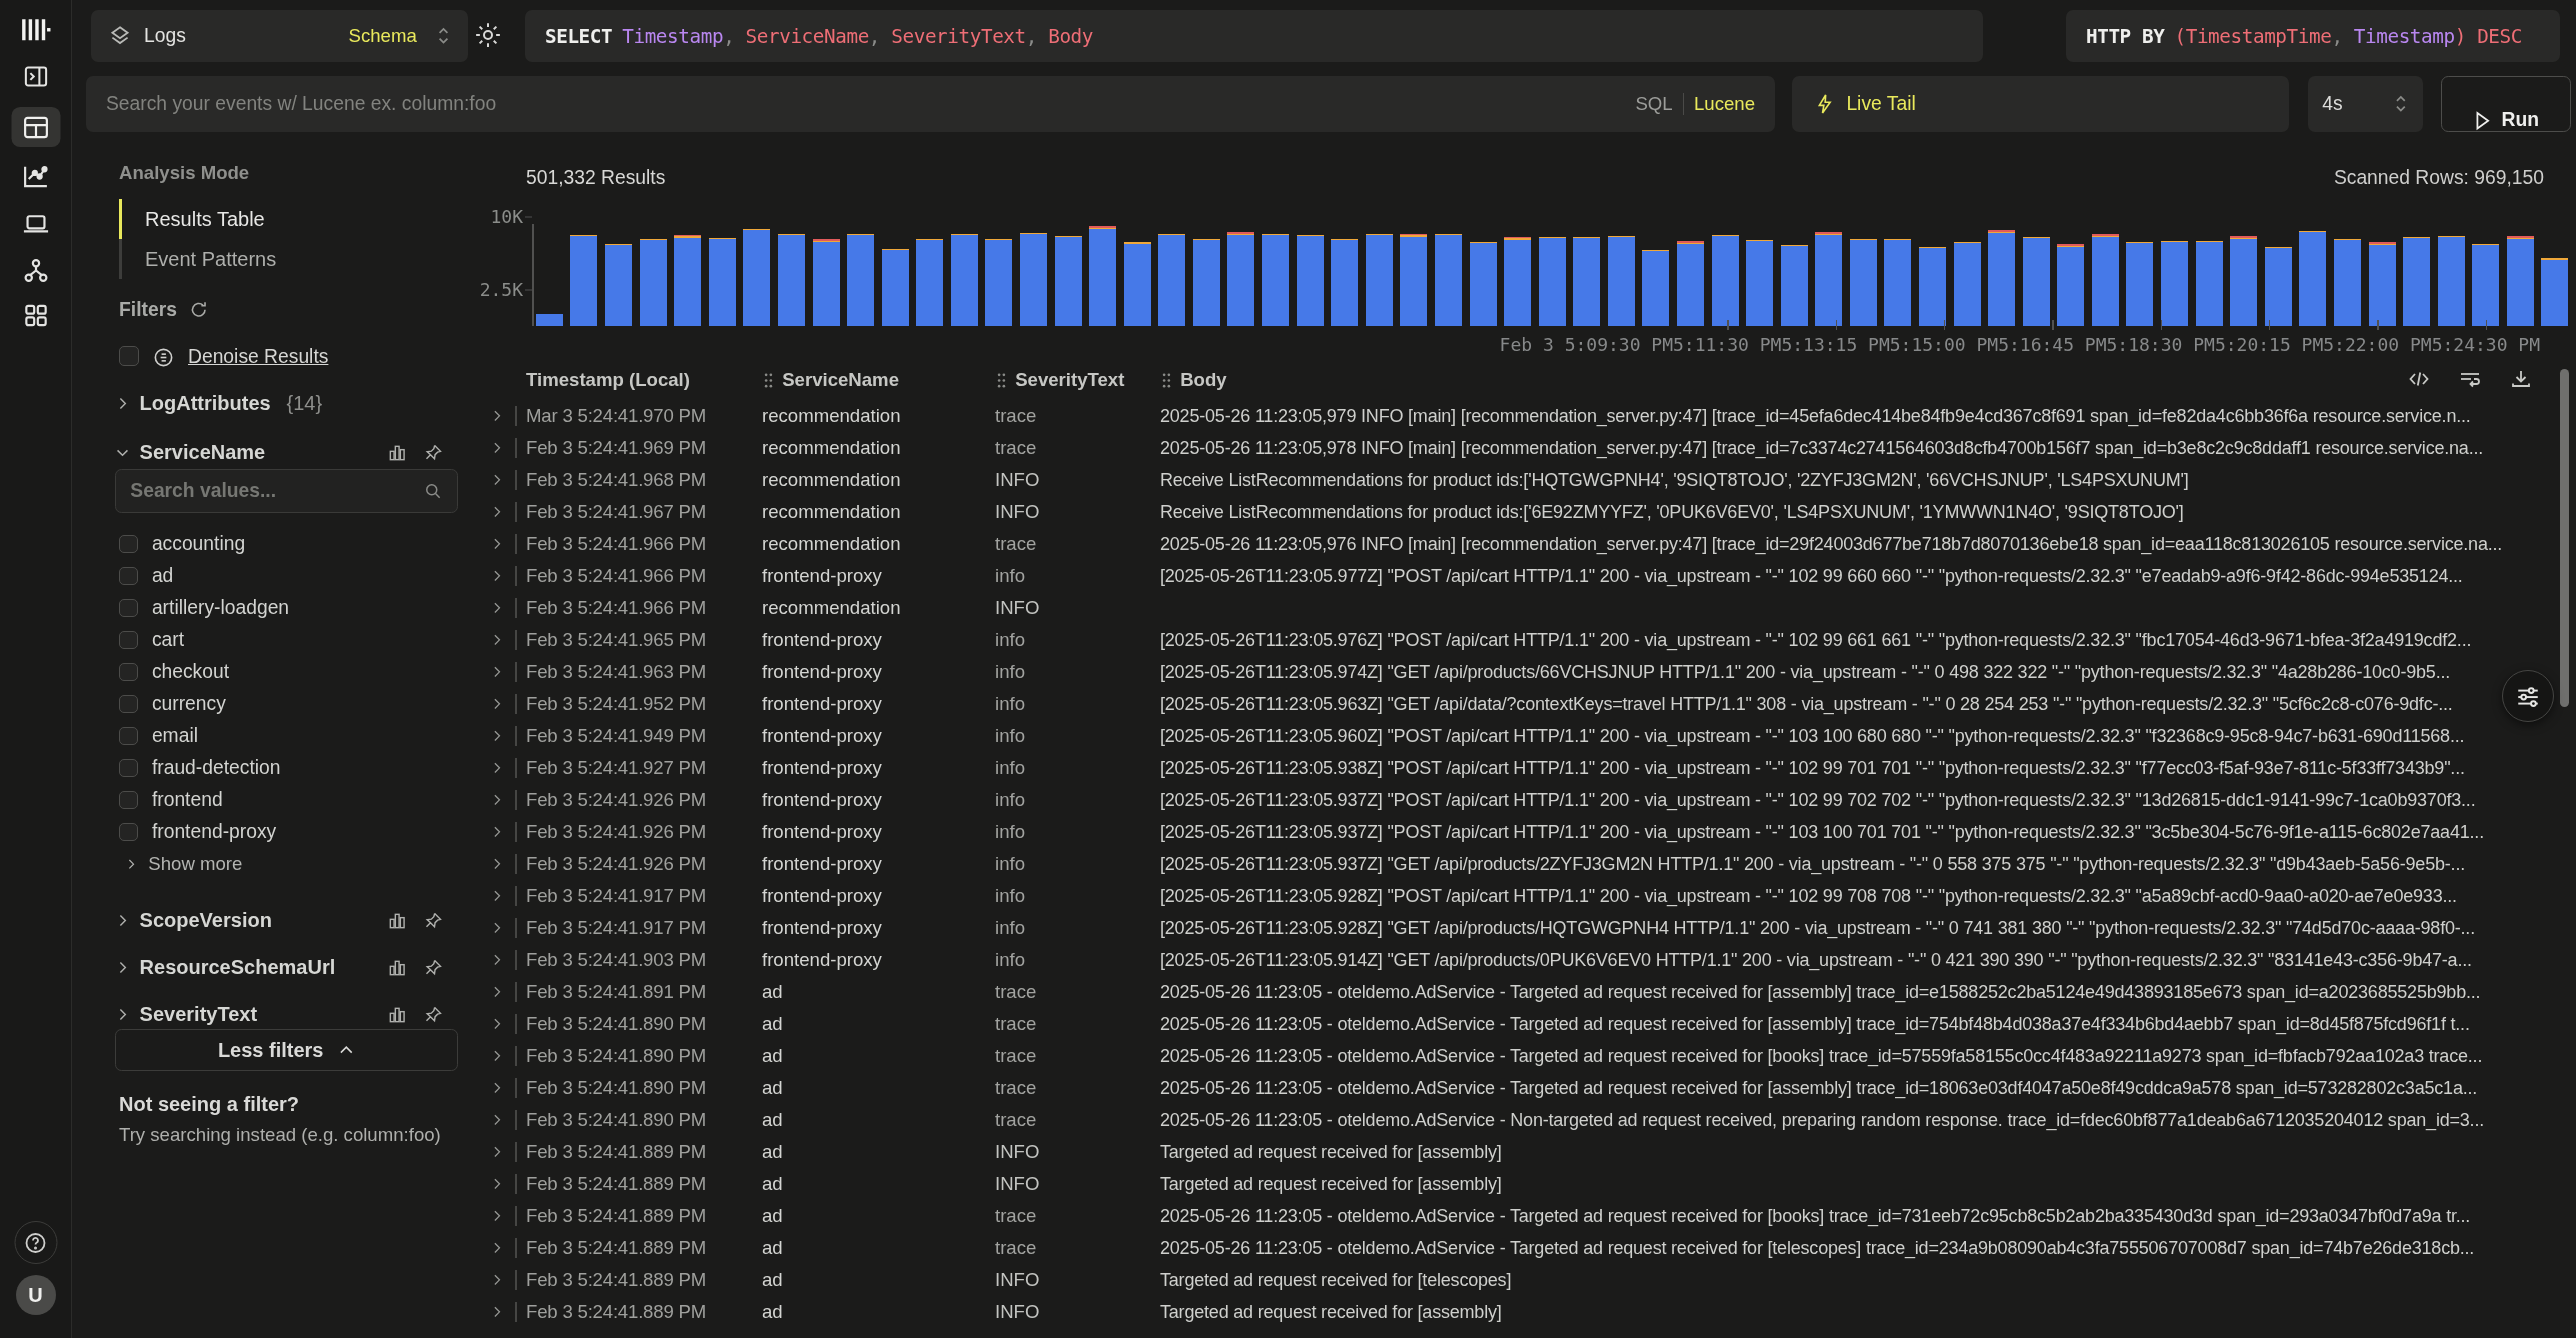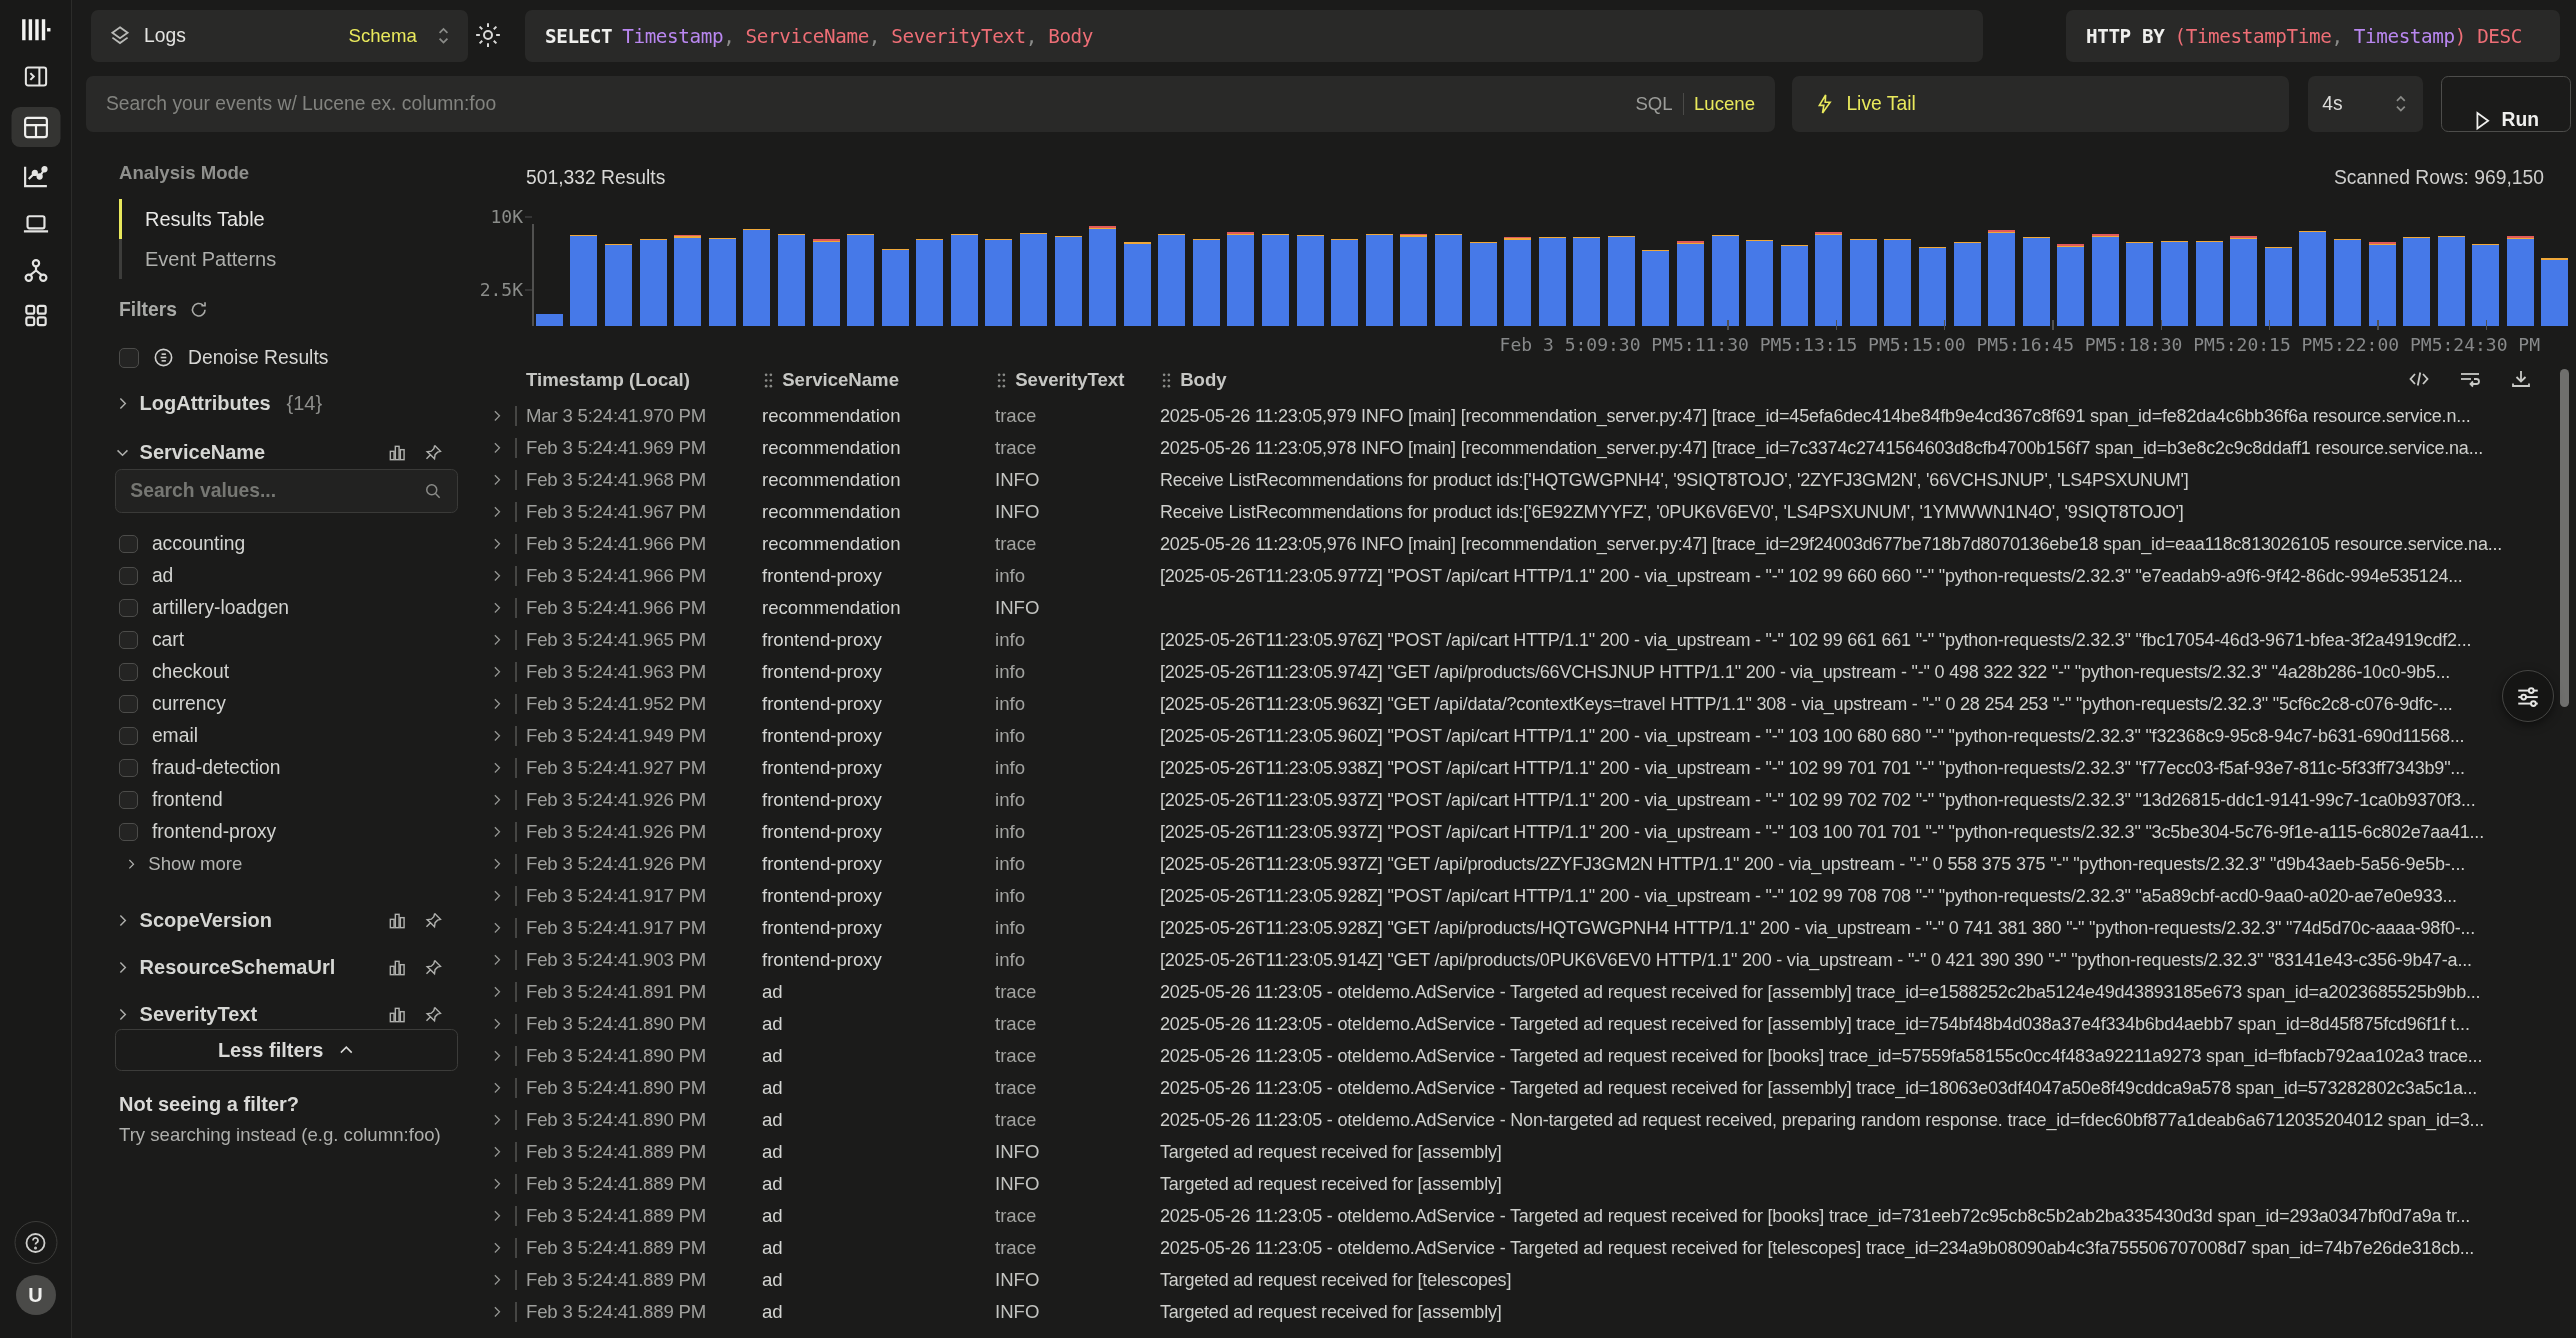--- a/index.html
+++ b/index.html
@@ -47,21 +47,21 @@
   .interval-box { left:2308px; top:76px; width:115px; height:56px; padding:0 14.3px; justify-content:space-between; font-size:19.3px; color:#dcdcda; }
   .run-btn { position:absolute; left:2441px; top:76px; width:130px; height:56px; border:1.4px solid #4d4d4b; border-radius:7.2px; display:flex; align-items:flex-end; justify-content:center; gap:10px; font-size:19.3px; font-weight:bold; color:#efefed; }
 
   
   .sidebar { position:absolute; left:72px; top:140px; width:401px; height:1199px; }
   .side-label { position:absolute; left:47px; top:21.5px; font-size:18.6px; font-weight:bold; color:#8f908d; }
   .modes { position:absolute; left:47px; top:59px; }
   .mode-item { display:flex; align-items:center; height:40px; border-left:3.6px solid #3d3d3b; padding-left:23px; font-size:20px; color:#aeafac; cursor:pointer; }
   .mode-item.active { border-left-color:#e9e95c; color:#e8e8e6; }
   .filters-row { position:absolute; left:47px; top:159px; display:flex; align-items:center; gap:11.4px; font-size:19.3px; font-weight:bold; color:#a9aaa7; }
-  .denoise-row { position:absolute; left:47px; top:206px; display:flex; align-items:center; gap:13px; font-size:19.3px; color:#d7d7d5; cursor:pointer; }
+  .denoise-row { position:absolute; left:47px; top:206px; display:flex; align-items:flex-start; gap:13px; font-size:19.3px; color:#d7d7d5; cursor:pointer;text-decoration:underline; }
   .checkbox { width:20px; height:20px; border:1.4px solid #4c4c4a; border-radius:5px; background:#242423; flex:0 0 auto; }
   .attr-row { position:absolute; left:42px; display:flex; align-items:center; gap:8.6px; width:329px; font-size:20px; font-weight:bold; color:#d6d7d4; cursor:pointer; }
   .attr-badge { color:#8e8f8c; font-weight:normal; margin-left:7.2px; }
   .group-icons { margin-left:auto; display:flex; gap:15.7px; color:#b0b1ae; }
   .attr-group { display:flex; align-items:center; gap:8.6px; height:47px; font-size:20px; font-weight:bold; color:#d6d7d4; cursor:pointer; }
   .groups-wrap { position:absolute; left:42px; top:757px; width:329px; }
   .values-search { position:absolute; left:43px; top:329px; width:343px; height:44px; background:#222221; border:0.7px solid #3a3a38; border-radius:6.4px; display:flex; align-items:center; padding:0 14.3px; }
   .values-search .ph { flex:1; font-size:19.3px; font-weight:bold; color:#767773; }
   .check-list { position:absolute; left:47px; top:388px; width:329px; }
   .check-item { display:flex; align-items:center; gap:14.3px; height:32px; font-size:19.3px; color:#d3d4d1; cursor:pointer; }

